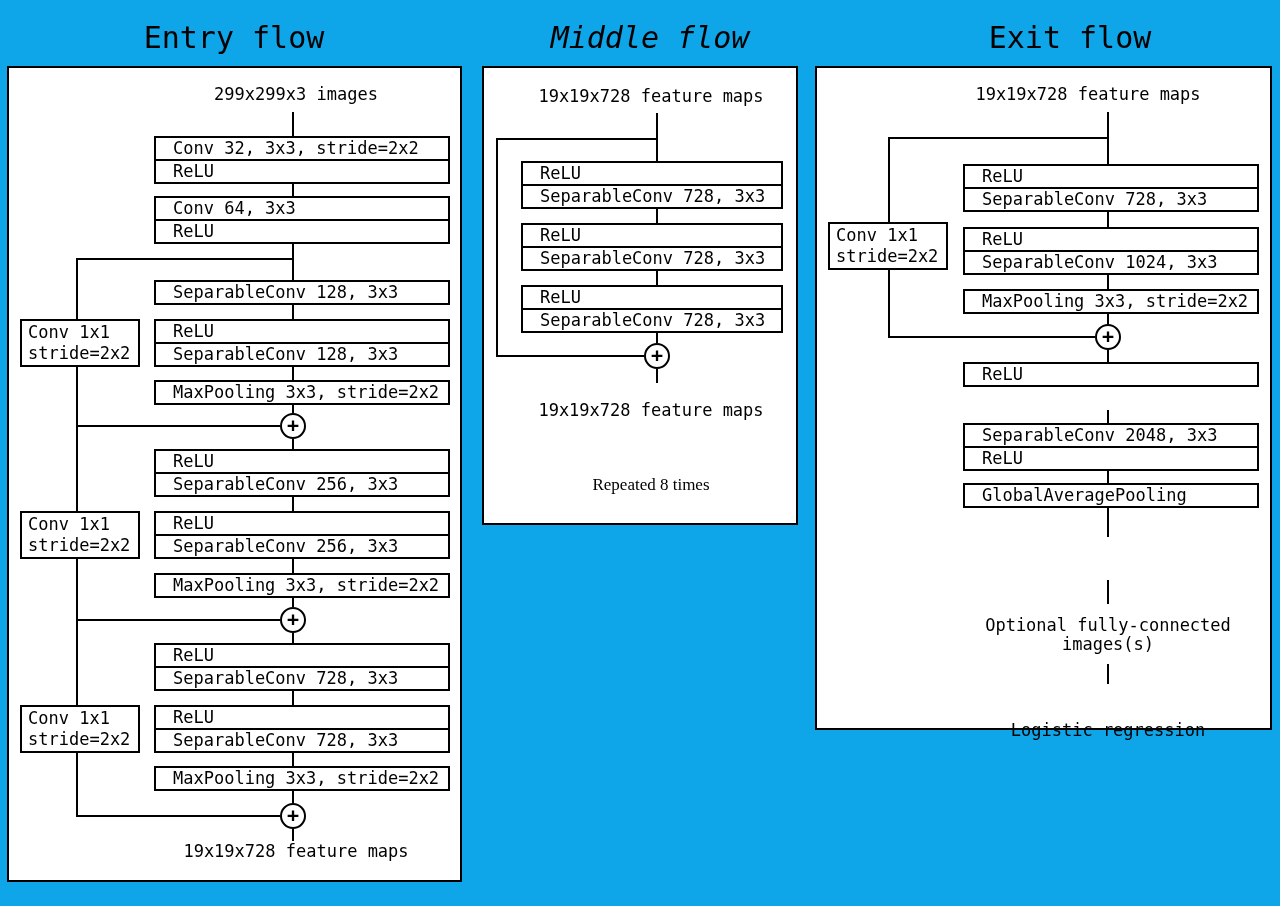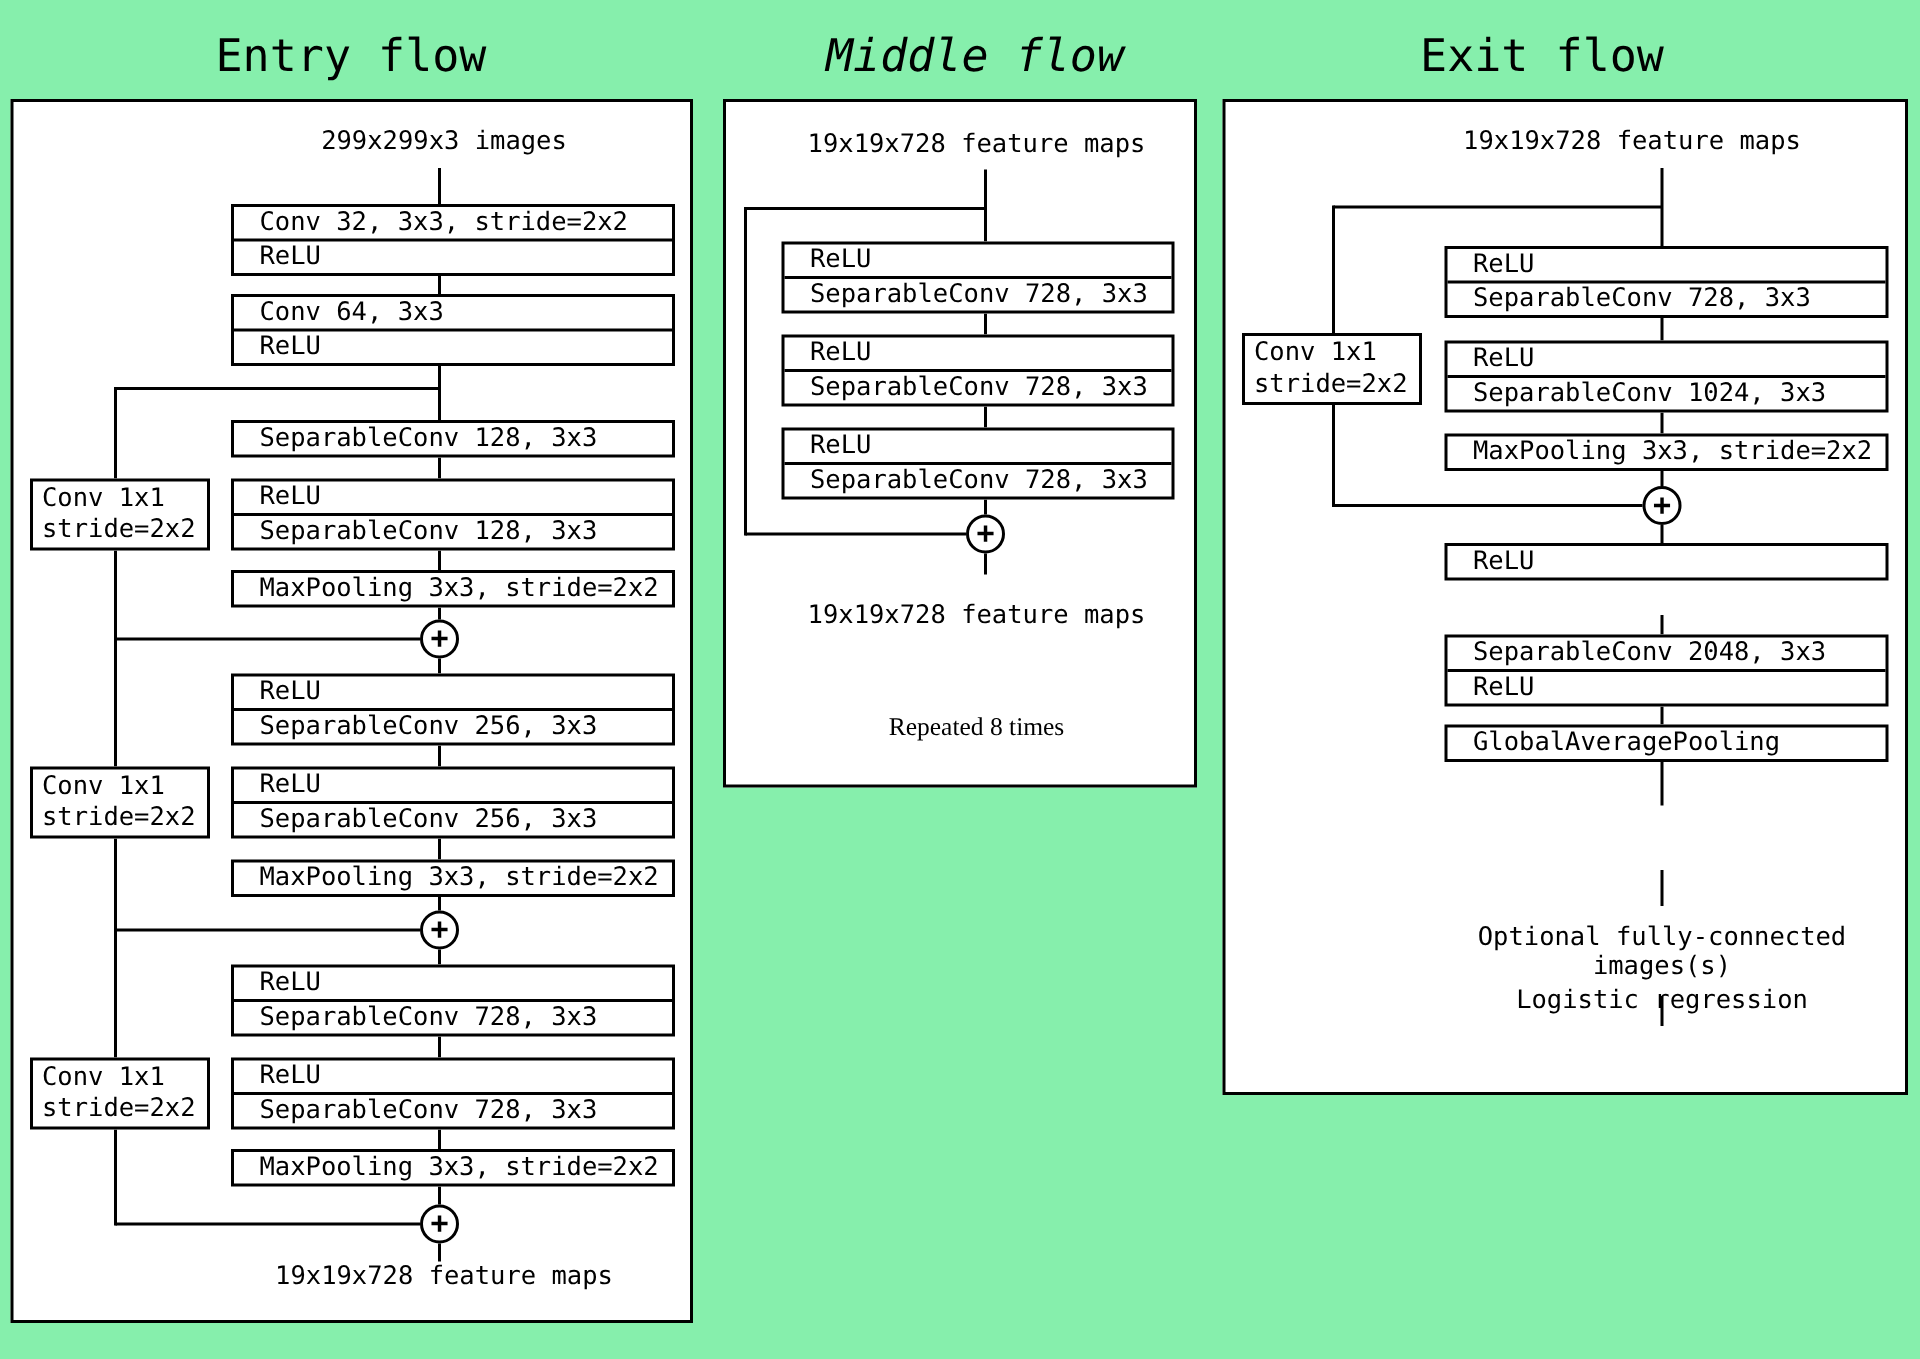--- a/index.html
+++ b/index.html
@@ -1,16 +1,16 @@
 <!DOCTYPE html>
 <html><head>
 <meta charset="utf-8">
 <style>
   html,body{margin:0;padding:0;background:#ffffff;}
-  #page{position:relative;width:1280px;height:906px;background:#86efac;
+  #page{position:relative;width:1280px;height:906px;background:#0ea5e9;
         font-family:"DejaVu Sans Mono","Liberation Mono",monospace;color:#000;}
   .flow-title{position:absolute;font-size:30px;line-height:34px;text-align:center;white-space:nowrap;}
   .container{position:absolute;border:2px solid #000;box-sizing:border-box;background:#fff;}
   .lbl{position:absolute;font-size:17px;line-height:19px;text-align:center;}
   .node{position:absolute;border:2px solid #000;box-sizing:border-box;background:#fff;}
   .node .row{height:21px;line-height:21px;font-size:17px;padding:0 17px;white-space:nowrap;overflow:hidden;}
   .node .row + .row{border-top:2px solid #000;}
   .skip{position:absolute;border:2px solid #000;box-sizing:border-box;background:#fff;
         width:120px;height:48px;padding:1px 6px;}
   .skip .sline{height:21px;line-height:21px;font-size:17px;white-space:nowrap;}
@@ -142,21 +142,21 @@
   <div class="node" style="left:521px;top:285px;width:262px;">
     <div class="row">ReLU</div>
     <div class="row">SeparableConv 728, 3x3</div>
   </div>
 
   <div class="plus" style="left:644px;top:343px;">+</div>
 
   <div class="lbl" style="left:501px;top:401px;width:300px;">19x19x728 feature maps</div>
   <div class="lbl" style="left:501px;top:475px;width:300px;font-family:Liberation Serif, serif;">Repeated 8 times</div>
 
-  <div class="flow-title" style="left:878px;top:21px;width:300px;">Exit flow</div>
+  <div class="flow-title" style="left:920px;top:21px;width:300px;">Exit flow</div>
 
   <div class="container" style="left:815px;top:66px;width:457px;height:664px;"></div>
 
   <div class="lbl" style="left:938px;top:85px;width:300px;">19x19x728 feature maps</div>
 
   <div class="vline" style="left:1107px;top:112px;height:52px;"></div>
   <div class="vline" style="left:1107px;top:212px;height:15px;"></div>
   <div class="vline" style="left:1107px;top:275px;height:14px;"></div>
   <div class="vline" style="left:1107px;top:314px;height:10px;"></div>
   <div class="vline" style="left:1107px;top:350px;height:12px;"></div>
@@ -193,15 +193,15 @@
   </div>
 
   <div class="skip" style="left:828px;top:222px;">
     <div class="sline">Conv 1x1</div>
     <div class="sline">stride=2x2</div>
   </div>
 
   <div class="plus" style="left:1095px;top:324px;">+</div>
 
   <div class="lbl" style="left:968px;top:616px;width:280px;">Optional fully-connected images(s)</div>
-  <div class="lbl" style="left:958px;top:658px;width:300px;">Logistic regression</div>
+  <div class="lbl" style="left:958px;top:721px;width:300px;">Logistic regression</div>
 
 </div>
 
 </body></html>

